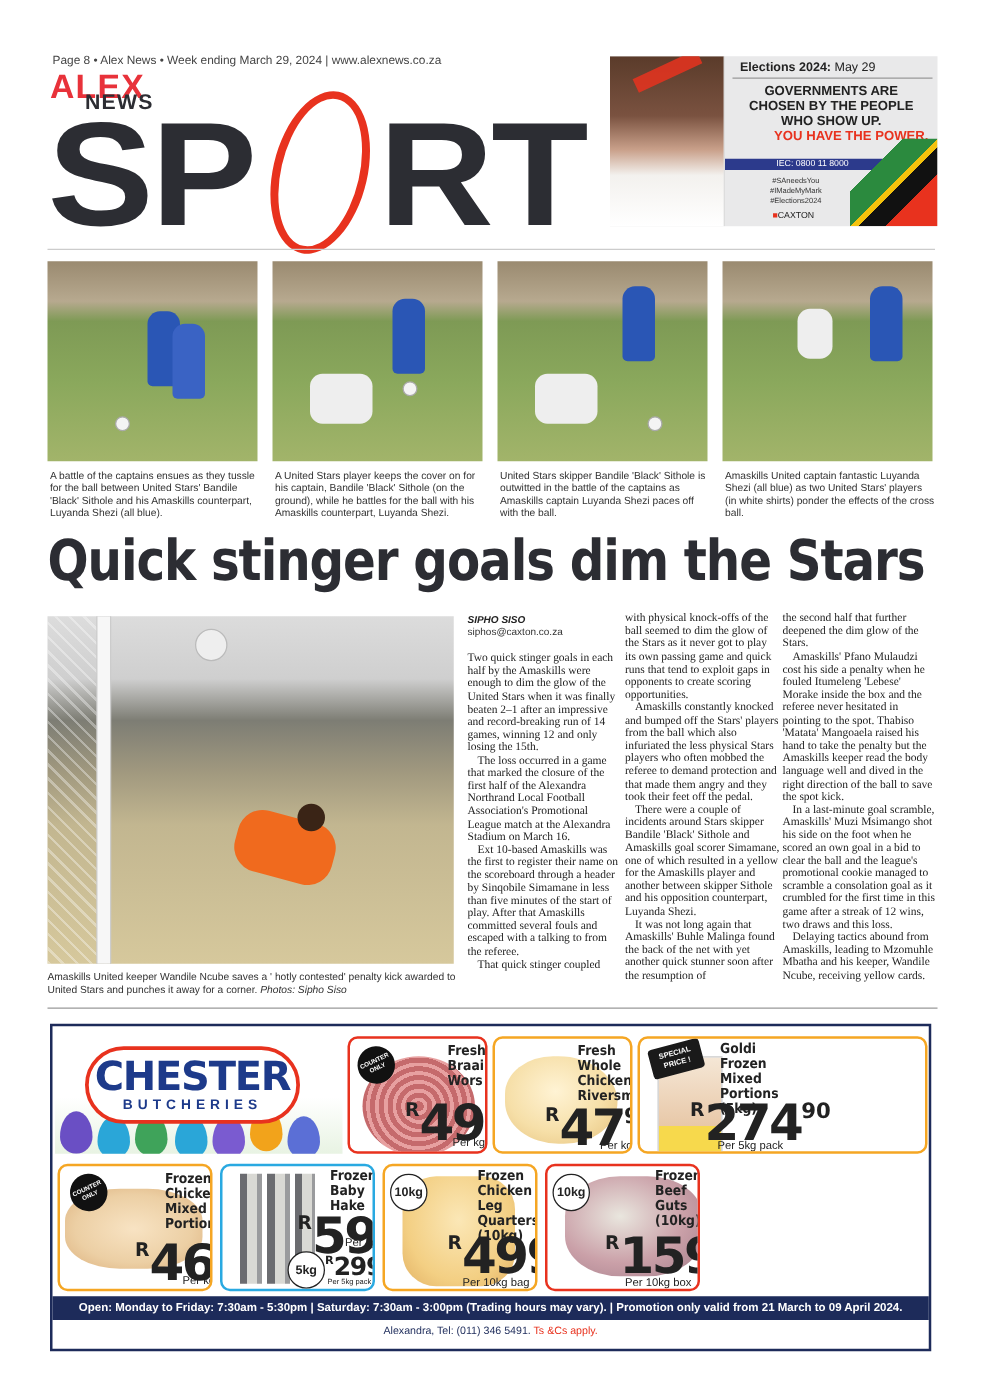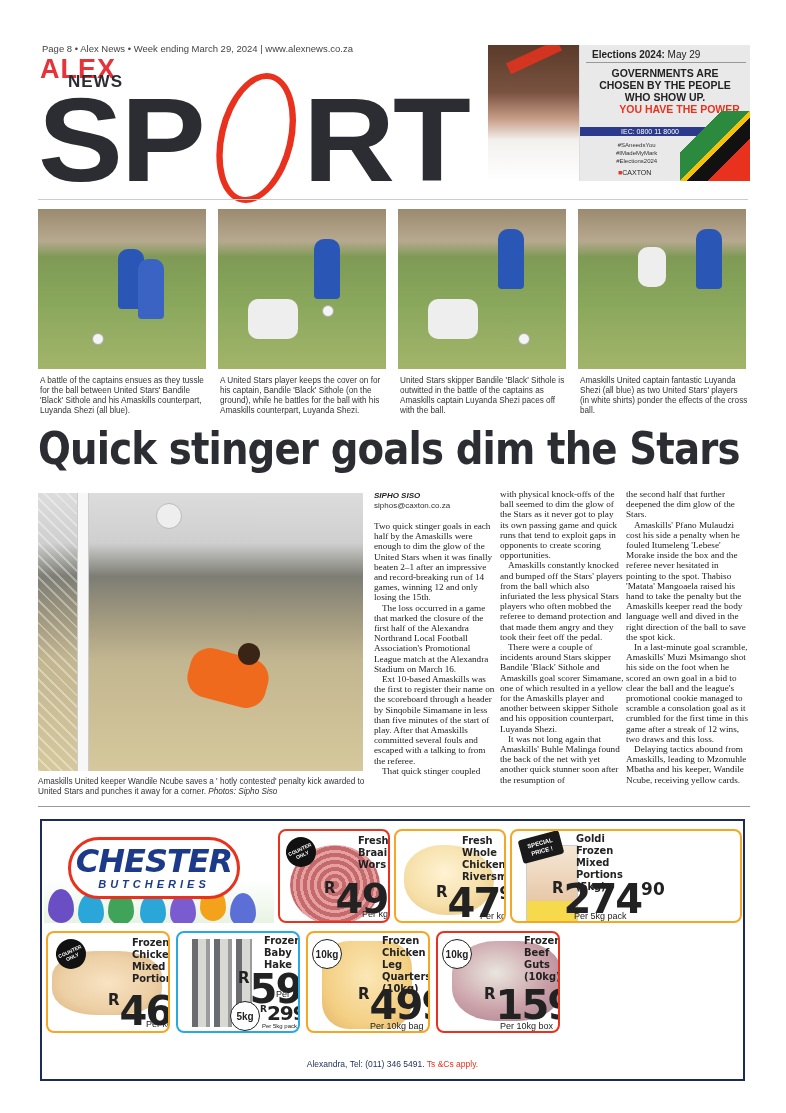--- a/index.html
+++ b/index.html
@@ -50,21 +50,21 @@
   .email { position: absolute; left: 374px; top: 501px; font-size: 8px; color: #333; }
   .col { position: absolute; width: 124px; font-family: "Liberation Serif", serif; font-size: 9.2px; line-height: 10.2px; color: #222; }
   .col p { text-indent: 0; }
   .col p.ind { text-indent: 8px; }
   .col1 { left: 374px; top: 521px; }
   .col2 { left: 500px; top: 489px; }
   .col3 { left: 626px; top: 489px; }
   .rule-mid { position: absolute; left: 38px; top: 806px; width: 712px; height: 1px; background: #999; }
 
   .ad { position: absolute; left: 40px; top: 819px; width: 705px; height: 262px; border: 2px solid #1d2b5a; background: #fff; }
-  .logo-area { position: absolute; left: 2px; top: 2px; width: 230px; height: 100px; overflow: hidden; background: linear-gradient(180deg,#fff 0%,#fff 55%,#e8f3e3 100%); font-style: italic; }
+  .logo-area { position: absolute; left: 2px; top: 2px; width: 230px; height: 100px; overflow: hidden; background: linear-gradient(180deg,#fff 0%,#fff 55%,#e8f3e3 100%); }
   .chester-pill { position: absolute; left: 24px; top: 14px; width: 172px; height: 62px; border: 3px solid #e8321e; border-radius: 32px; background: #fff; }
   .chester { position: absolute; left: 0; top: 4px; width: 166px; text-align: center; font-family: "DejaVu Sans", sans-serif; font-weight: 700; font-size: 32px; color: #1d3a8a; letter-spacing: -1px; line-height: 34px; }
   .butch { position: absolute; left: 0; top: 38px; width: 166px; text-align: center; font-size: 11px; font-weight: 700; color: #1d3a8a; letter-spacing: 4px; }
   .egg { position: absolute; width: 26px; height: 34px; border-radius: 50% 50% 50% 50% / 60% 60% 40% 40%; }
 
   .card { position: absolute; border: 2px solid #f5a623; border-radius: 8px; background: #fff; overflow: hidden; }
   .card.red { border-color: #e8321e; }
   .card.blue { border-color: #29a9e1; }
   .card.orange { border-color: #f5a623; }
   .prod { position: absolute; font-family: "DejaVu Sans", sans-serif; font-weight: 700; font-size: 11px; line-height: 12px; color: #222; transform: scaleX(0.9); transform-origin: left; }
@@ -281,14 +281,15 @@
     <div class="prod" style="left:86px;top:2px;">
       <div>Frozen</div>
       <div>Beef</div>
       <div>Guts</div>
       <div>(10kg)</div>
     </div>
     <div class="price" style="left:46px;top:52px;"><span class="r">R</span><span class="rand">159</span></div>
     <div class="unit" style="left:62px;top:88px;">Per 10kg box</div>
   </div>
 
+  <div class="hours-bar">Open: Monday to Friday: 7:30am - 5:30pm | Saturday: 7:30am - 3:00pm (Trading hours may vary).  |  Promotion only valid from 21 March to 09 April 2024.</div>
   <div class="contact"><span>Alexandra, Tel: (011) 346 5491.</span> <span class="ts">Ts &amp;Cs apply.</span></div>
 </div>
 
 </body></html>

